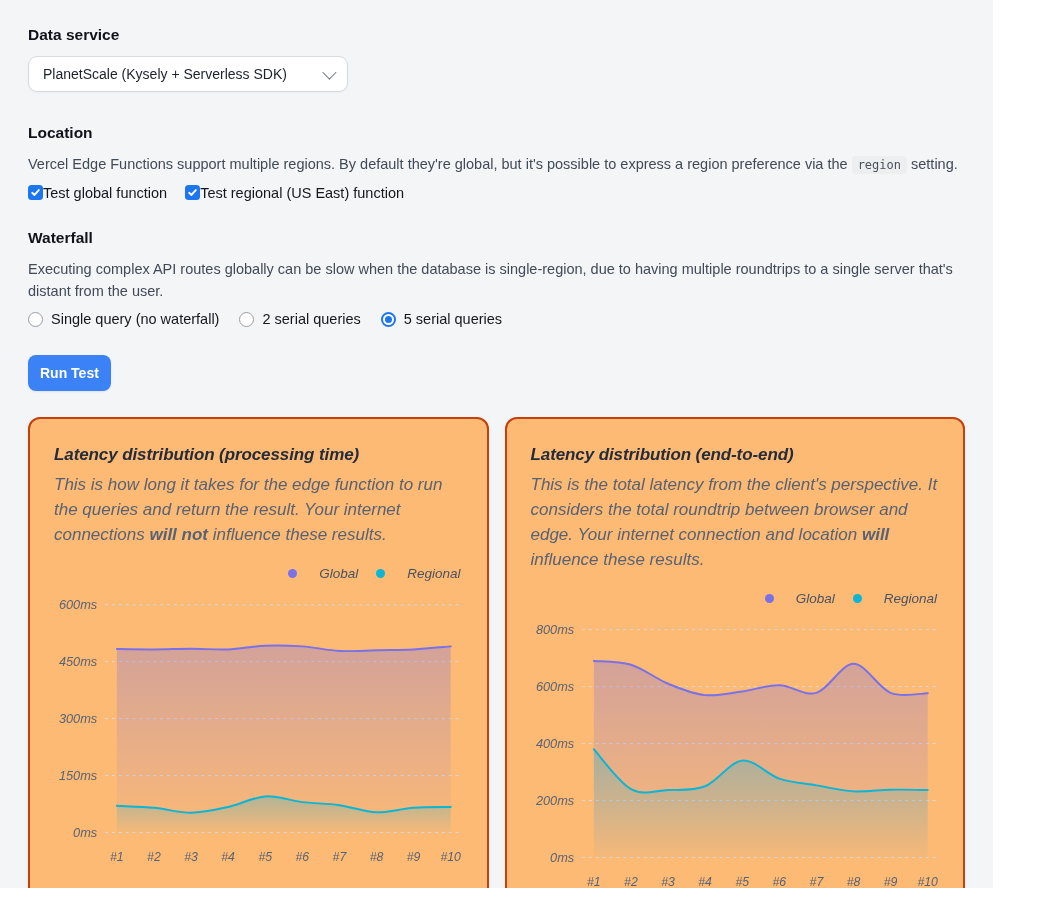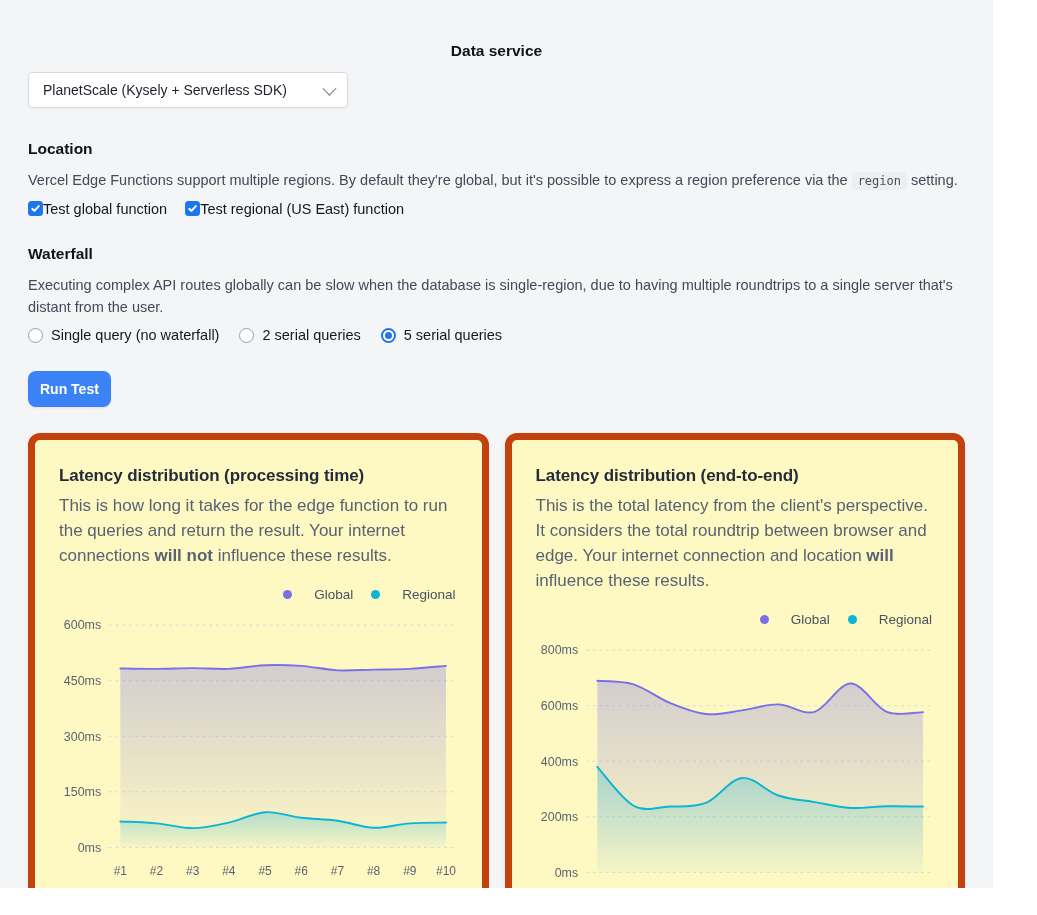--- a/index.html
+++ b/index.html
@@ -1,20 +1,20 @@
 <!DOCTYPE html>
 <html><head>
 <meta charset="utf-8">
 <style>
   html,body{margin:0;padding:0;background:#ffffff;}
   body{width:1037px;font-family:"Liberation Sans",sans-serif;-webkit-font-smoothing:antialiased;}
   .app{width:993px;height:888px;box-sizing:border-box;background:#f4f5f7;padding:26px 28px 10px 28px;overflow:hidden;}
   .section-heading{font-size:15.5px;font-weight:700;color:#10131a;margin:0 0 12px 0;}
-  .section-heading.mt{margin-top:16px;text-align:center;}
-  .select{width:320px;height:36px;box-sizing:border-box;background:#ffffff;border:1px solid #d7dade;border-radius:4px;
+  .section-heading.mt{margin-top:0;}
+  .select{width:320px;height:36px;box-sizing:border-box;background:#ffffff;border:1px solid #d7dade;border-radius:9px;
     display:flex;align-items:center;justify-content:space-between;padding:0 14px;margin:0 0 32px 0;cursor:pointer;
     box-shadow:0 1px 2px rgba(16,24,40,.04);}
   .select-value{font-size:14px;color:#1c212b;}
   .chevron{width:9px;height:9px;border-right:1.8px solid #70757e;border-bottom:1.8px solid #70757e;transform:rotate(45deg) translateY(-2px);}
   .para{font-size:14.5px;color:#414a57;line-height:1.5;margin:0 0 9px 0;max-width:948px;}
   .chip{font-family:"DejaVu Sans Mono","Liberation Mono",monospace;font-size:12px;background:#eceef0;color:#4a505b;
     padding:2px 6px;border-radius:4px;}
   .check-row{display:flex;align-items:center;gap:18px;margin:2px 0 28px 0;}
   .check-item{display:flex;align-items:center;cursor:pointer;}
   .checkbox{width:15px;height:15px;border-radius:3.5px;background:#1d76ee;display:flex;align-items:center;justify-content:center;flex:none;}
@@ -22,22 +22,22 @@
   .check-label{font-size:14.5px;color:#14171d;}
   .radio-row{display:flex;align-items:center;gap:20px;margin:2px 0 26px 0;}
   .radio-item{display:flex;align-items:flex-end;gap:8px;cursor:pointer;}
   .radio{width:15px;height:15px;border-radius:50%;border:1.5px solid #989ea8;background:#fff;box-sizing:border-box;position:relative;flex:none;}
   .radio.selected{border-color:#1d76ee;border-width:2px;}
   .radio.selected::after{content:"";position:absolute;left:50%;top:50%;width:7px;height:7px;margin:-3.5px 0 0 -3.5px;border-radius:50%;background:#1d76ee;}
   .radio-label{font-size:14.5px;color:#14171d;}
   .btn{display:inline-block;border:none;background:#3b82f6;color:#ffffff;font-family:inherit;font-size:14px;font-weight:600;
     padding:10px 12px;border-radius:8px;cursor:pointer;margin:2px 0 26px 0;box-shadow:0 1px 2px rgba(16,24,40,.08);}
   .cards{display:flex;gap:16px;}
-  .card{flex:1;background:#fef9c3;border:7px solid #c2410c;border-radius:12px;box-sizing:border-box;
-    padding:26px 24px 14px 24px;box-shadow:0 1px 2px rgba(16,24,40,.04),0 2px 6px rgba(16,24,40,.04);}
+  .card{flex:1;background:#fdba74;border:2px solid #c2410c;border-radius:12px;box-sizing:border-box;
+    padding:26px 24px 14px 24px;box-shadow:0 1px 2px rgba(16,24,40,.04),0 2px 6px rgba(16,24,40,.04);font-style:italic;}
   .card-title{font-size:17px;font-weight:600;color:#242c3a;margin:0 0 8px 0;letter-spacing:-.1px;}
   .card-desc{font-size:17px;color:#596273;line-height:1.47;margin:0 0 18px 0;}
   .card-desc strong{font-weight:700;color:#596273;}
   .legend{display:flex;justify-content:flex-end;align-items:center;gap:18px;margin:0 2px 4px 0;}
   .legend-item{display:flex;align-items:center;gap:22px;font-size:13.5px;color:#4a5160;}
   .legend-dot{width:9px;height:9px;border-radius:50%;flex:none;}
   svg.chart{display:block;width:100%;height:auto;margin-top:2px;}
   svg.chart text{font-family:"Liberation Sans",sans-serif;}
 </style>
 </head>

